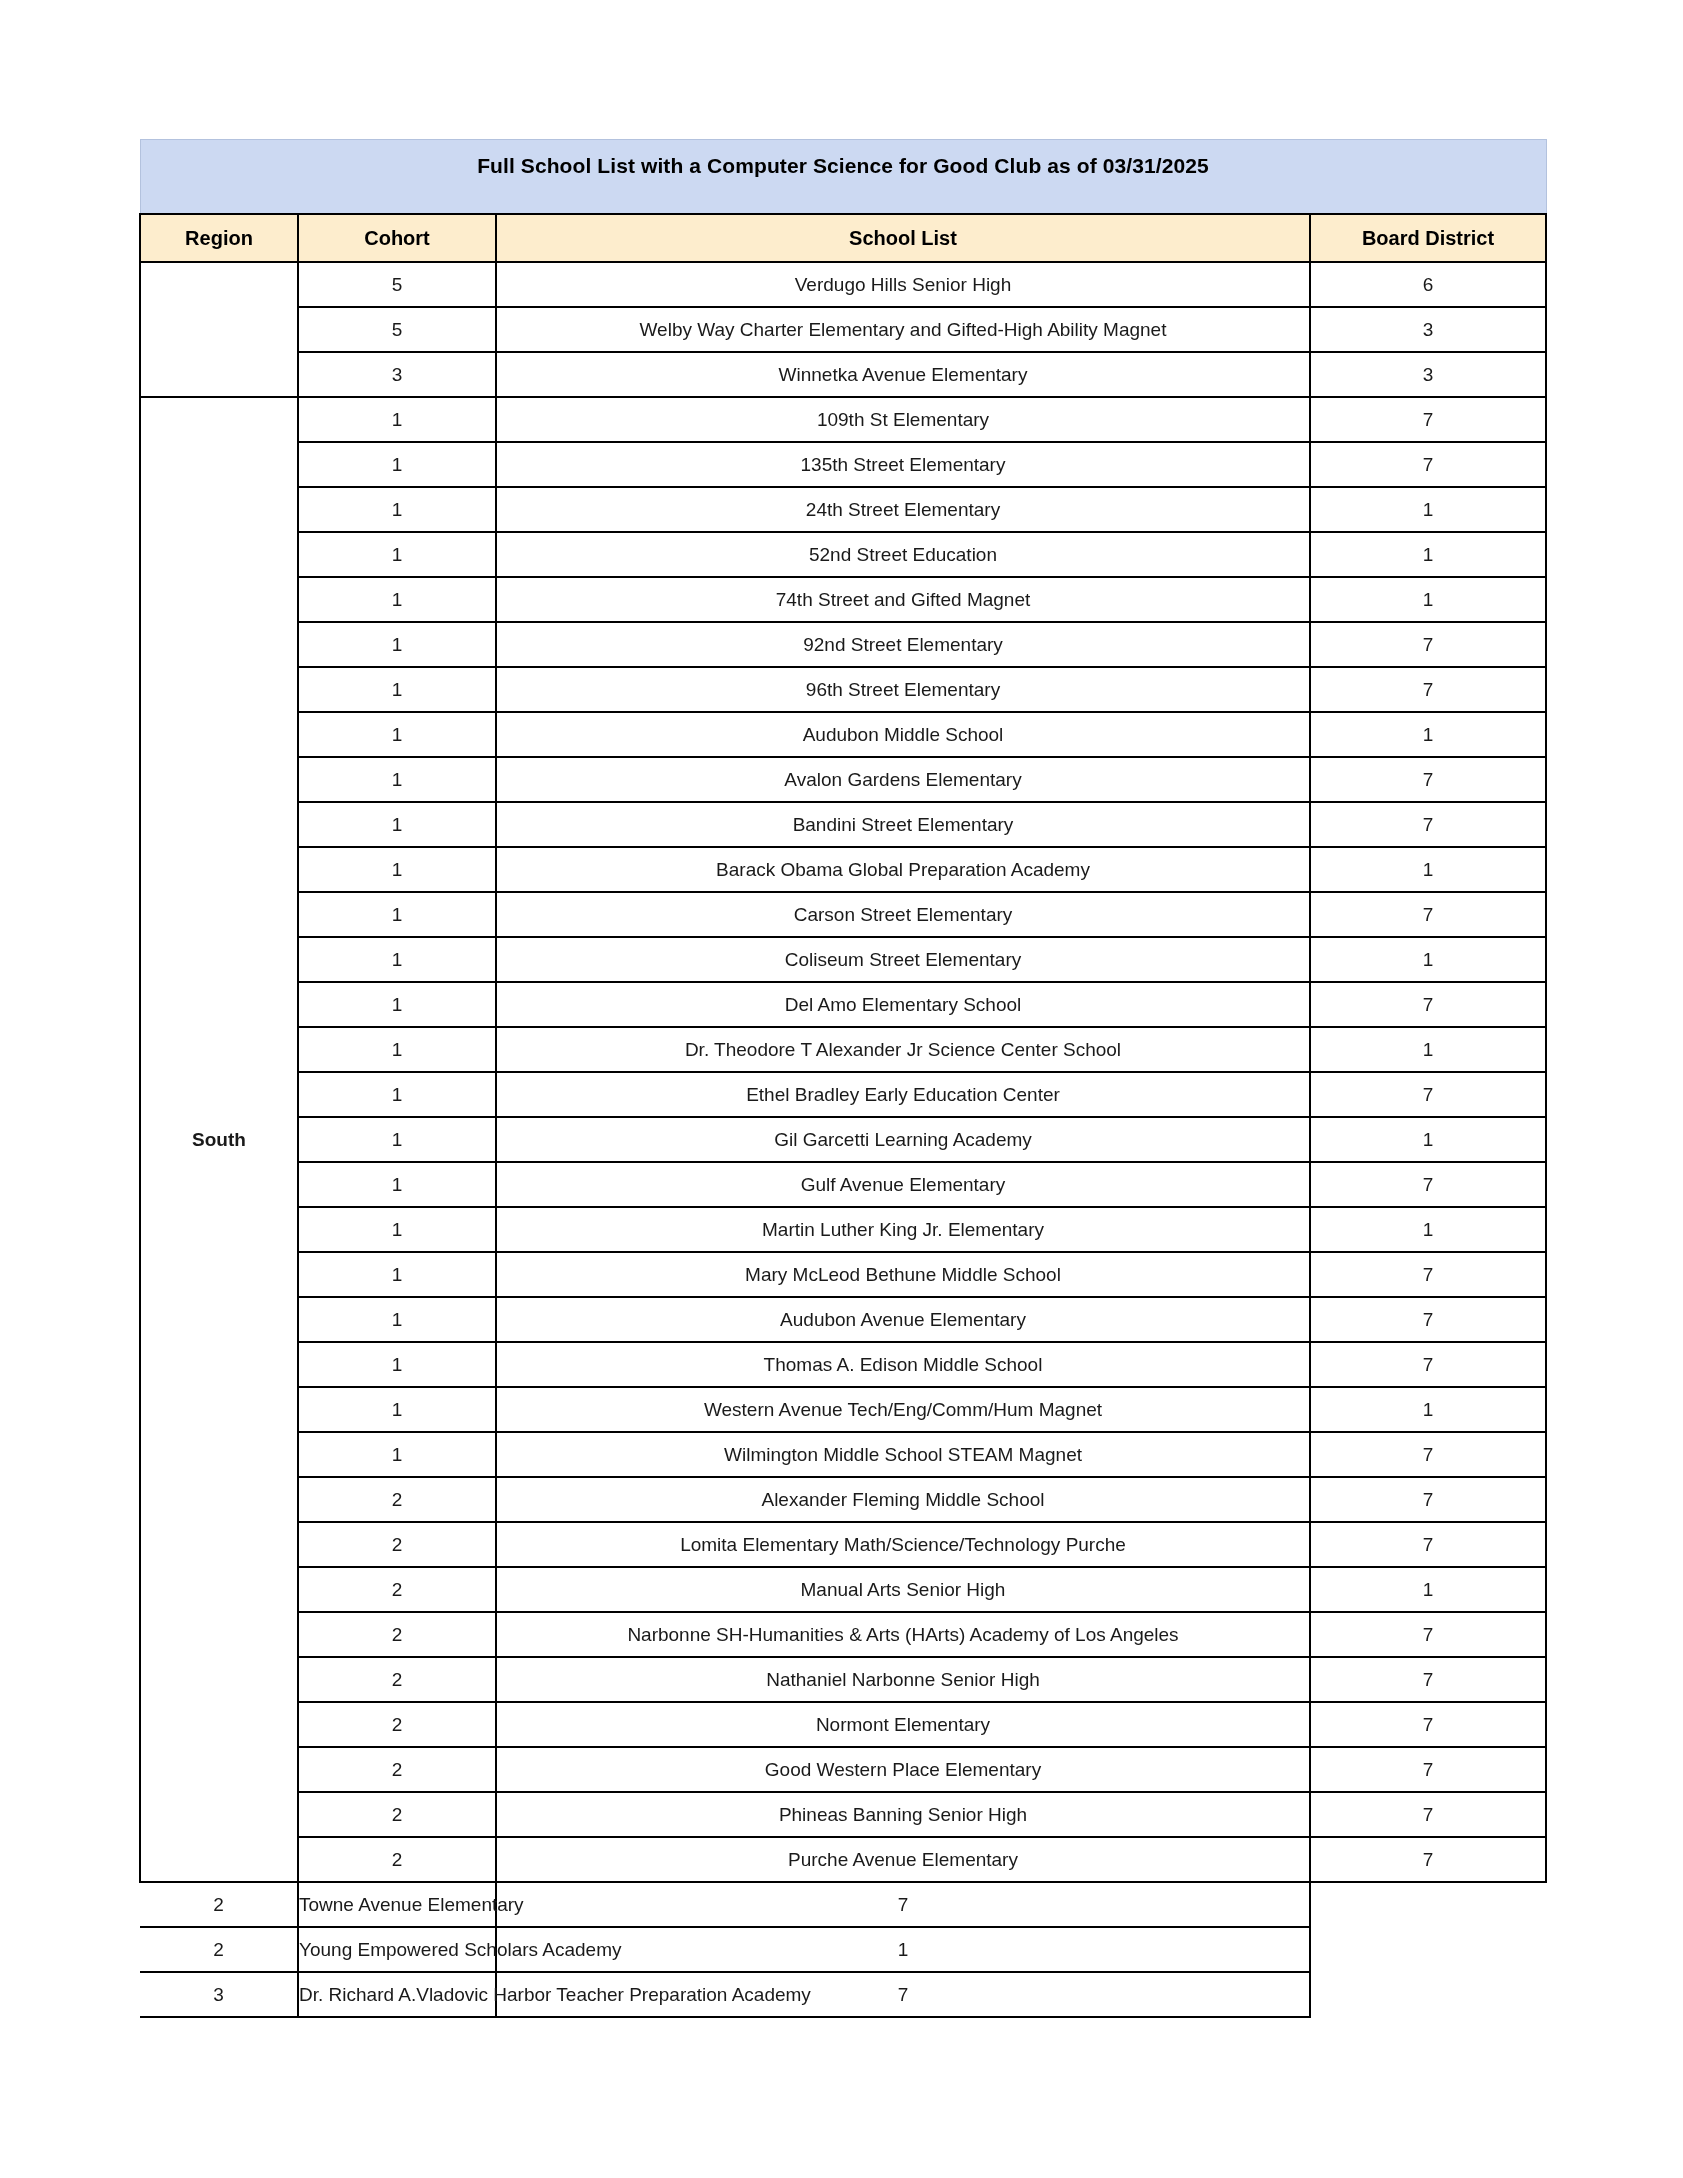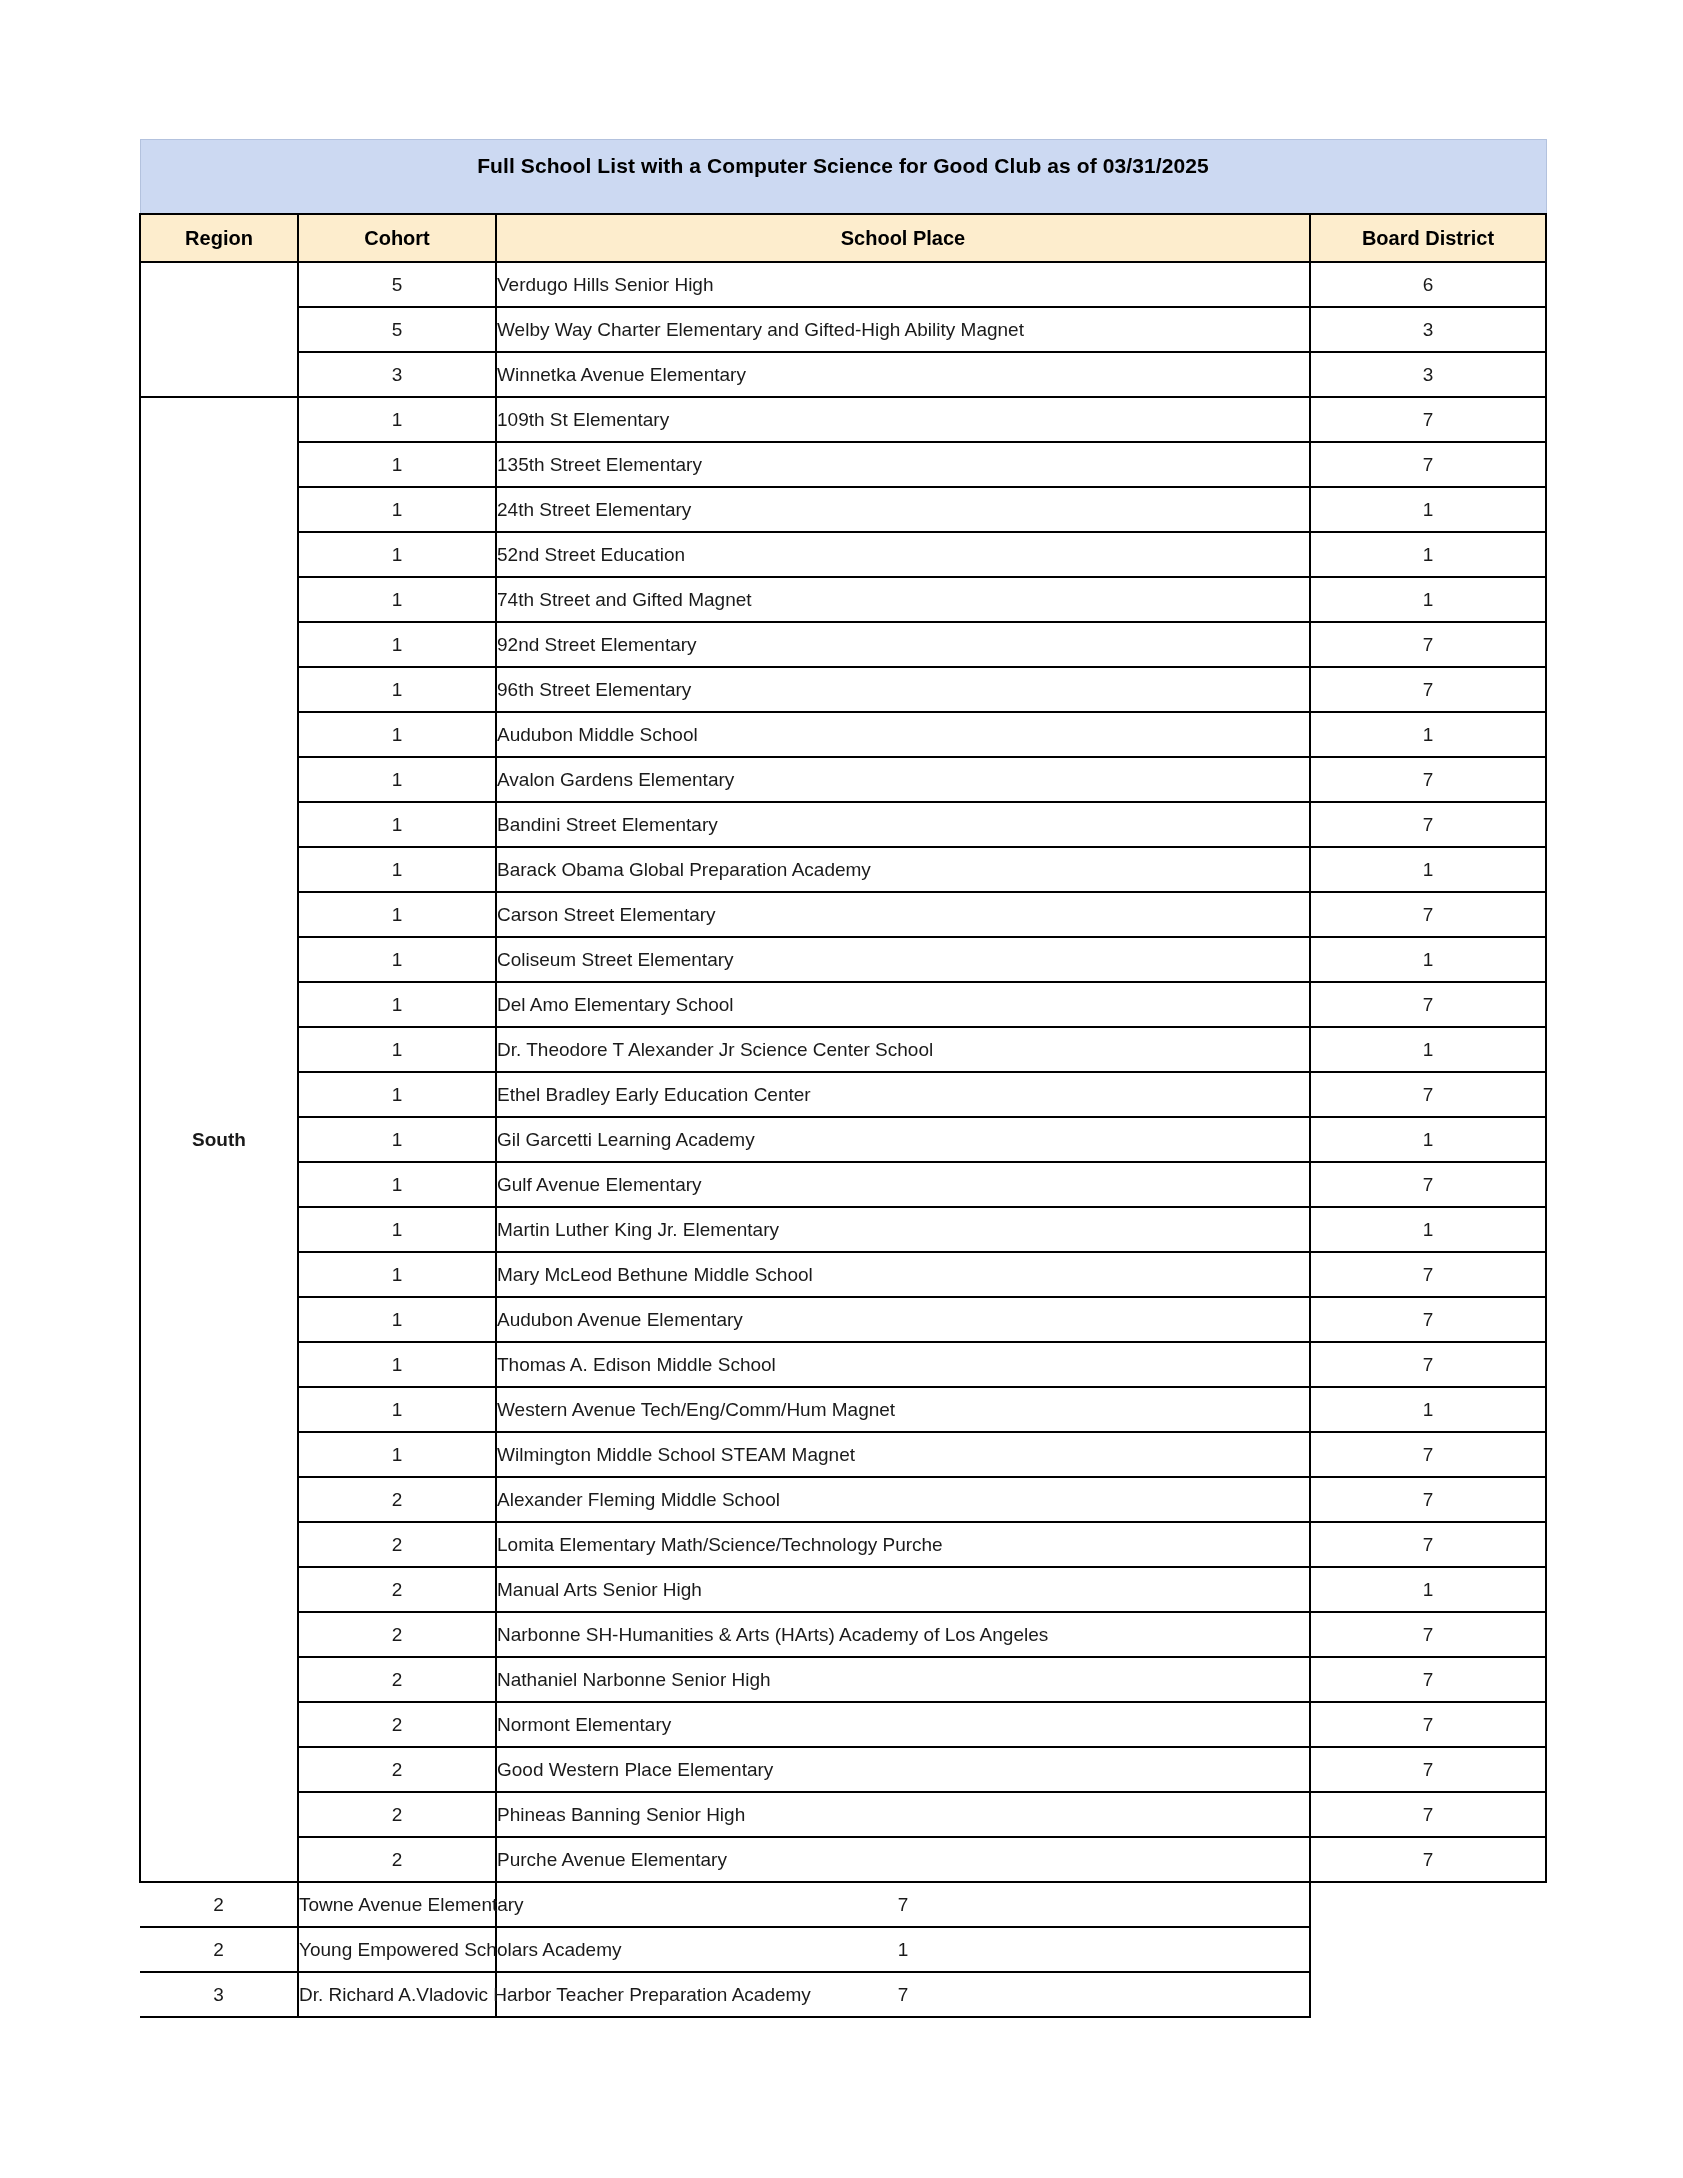--- a/index.html
+++ b/index.html
@@ -78,21 +78,21 @@
     vertical-align: middle;
     border-top: 2px solid #000000;
     border-bottom: 2px solid #000000;
   }
   td.cell-cohort {
     border-right: 2px solid #000000;
     text-align: center;
   }
   td.cell-school {
     border-right: 2px solid #000000;
-    text-align: left;
+    text-align: center;
     padding-left: 9px;
     white-space: nowrap;
     overflow: visible;
   }
   td.cell-board {
     border-right: 2px solid #000000;
     text-align: center;
   }
 
   
@@ -136,21 +136,21 @@
       </colgroup>
       <tbody id="table-body">
         <tr class="title-row">
           <td colspan="4">
             <span class="title-text">Full School List with a Computer Science for Good Club as of 03/31/2025</span>
           </td>
         </tr>
         <tr class="head-row">
           <th>Region</th>
           <th>Cohort</th>
-          <th>School Place</th>
+          <th>School List</th>
           <th>Board District</th>
         </tr>
       <tr class="data-row first-data-row">
             <td class="region-blank" rowspan="3"></td>
             <td class="cell-cohort">5</td>
             <td class="cell-school">Verdugo Hills Senior High</td>
             <td class="cell-board muted">6</td>
           </tr>
           <tr class="data-row">
             <td class="cell-cohort">5</td>

